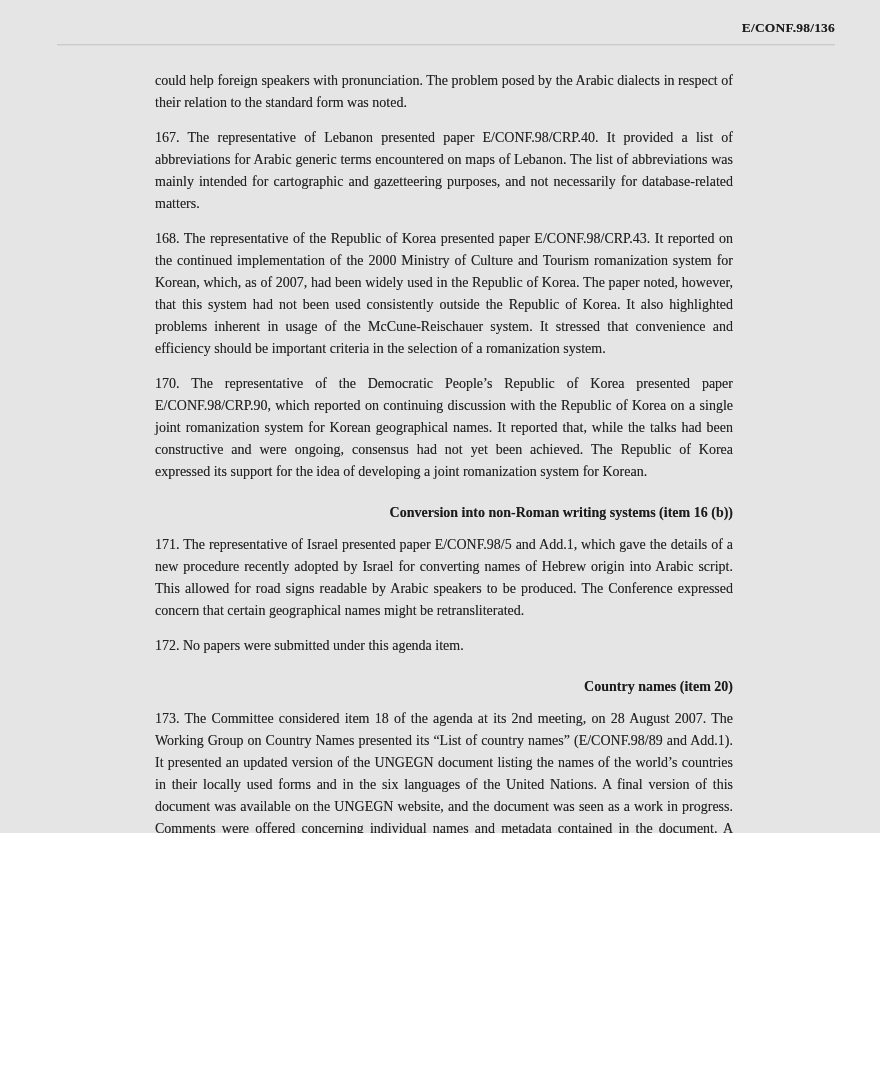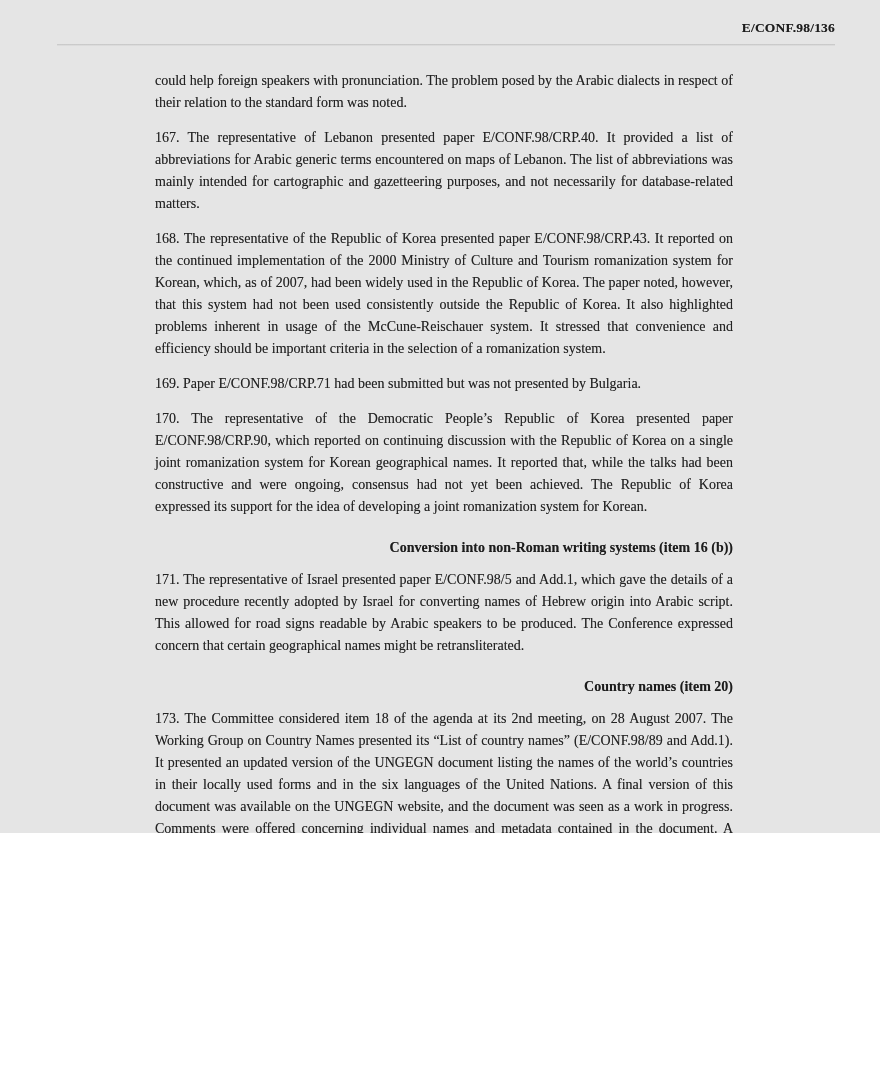--- a/index.html
+++ b/index.html
@@ -96,29 +96,29 @@
   <div class="header-rule"></div>
 
   <div class="content">
 
     <div class="para">could help foreign speakers with pronunciation. The problem posed by the Arabic dialects in respect of their relation to the standard form was noted.</div>
 
     <div class="para">167. The representative of Lebanon presented paper E/CONF.98/CRP.40. It provided a list of abbreviations for Arabic generic terms encountered on maps of Lebanon. The list of abbreviations was mainly intended for cartographic and gazetteering purposes, and not necessarily for database-related matters.</div>
 
     <div class="para">168. The representative of the Republic of Korea presented paper E/CONF.98/CRP.43. It reported on the continued implementation of the 2000 Ministry of Culture and Tourism romanization system for Korean, which, as of 2007, had been widely used in the Republic of Korea. The paper noted, however, that this system had not been used consistently outside the Republic of Korea. It also highlighted problems inherent in usage of the McCune-Reischauer system. It stressed that convenience and efficiency should be important criteria in the selection of a romanization system.</div>
 
-    <div class="para">169. Paper E/CONF.98/CRP.71 had been submitted but was not presented by Bulgaria.</div>
 
     <div class="para">170. The representative of the Democratic People’s Republic of Korea presented paper E/CONF.98/CRP.90, which reported on continuing discussion with the Republic of Korea on a single joint romanization system for Korean geographical names. It reported that, while the talks had been constructive and were ongoing, consensus had not yet been achieved. The Republic of Korea expressed its support for the idea of developing a joint romanization system for Korean.</div>
 
     <div class="heading">Conversion into non-Roman writing systems (item 16 (b))</div>
 
     <div class="para">171. The representative of Israel presented paper E/CONF.98/5 and Add.1, which gave the details of a new procedure recently adopted by Israel for converting names of Hebrew origin into Arabic script. This allowed for road signs readable by Arabic speakers to be produced. The Conference expressed concern that certain geographical names might be retransliterated.</div>
 
 
+    <div class="para">172.  No papers were submitted under this agenda item.</div>
 
     <div class="heading">Country names (item 20)</div>
 
     <div class="para">173. The Committee considered item 18 of the agenda at its 2nd meeting, on 28 August 2007. The Working Group on Country Names presented its “List of country names” (E/CONF.98/89 and Add.1). It presented an updated version of the UNGEGN document listing the names of the world’s countries in their locally used forms and in the six languages of the United Nations. A final version of this document was available on the UNGEGN website, and the document was seen as a work in progress. Comments were offered concerning individual names and metadata contained in the document. A representative of the United Nations Terminology Section provided comments clarifying the United Nations position on technical matters related to the document. Concerns were raised by the representative of Greece about the specific country and language codes, as well as the language label concerning the entry of the Former Yugoslav Republic of Macedonia.</div>
 
   </div>
 
   <div class="footer">
     <span class="job-number">07-50902</span>
     <span class="page-number">27</span>

